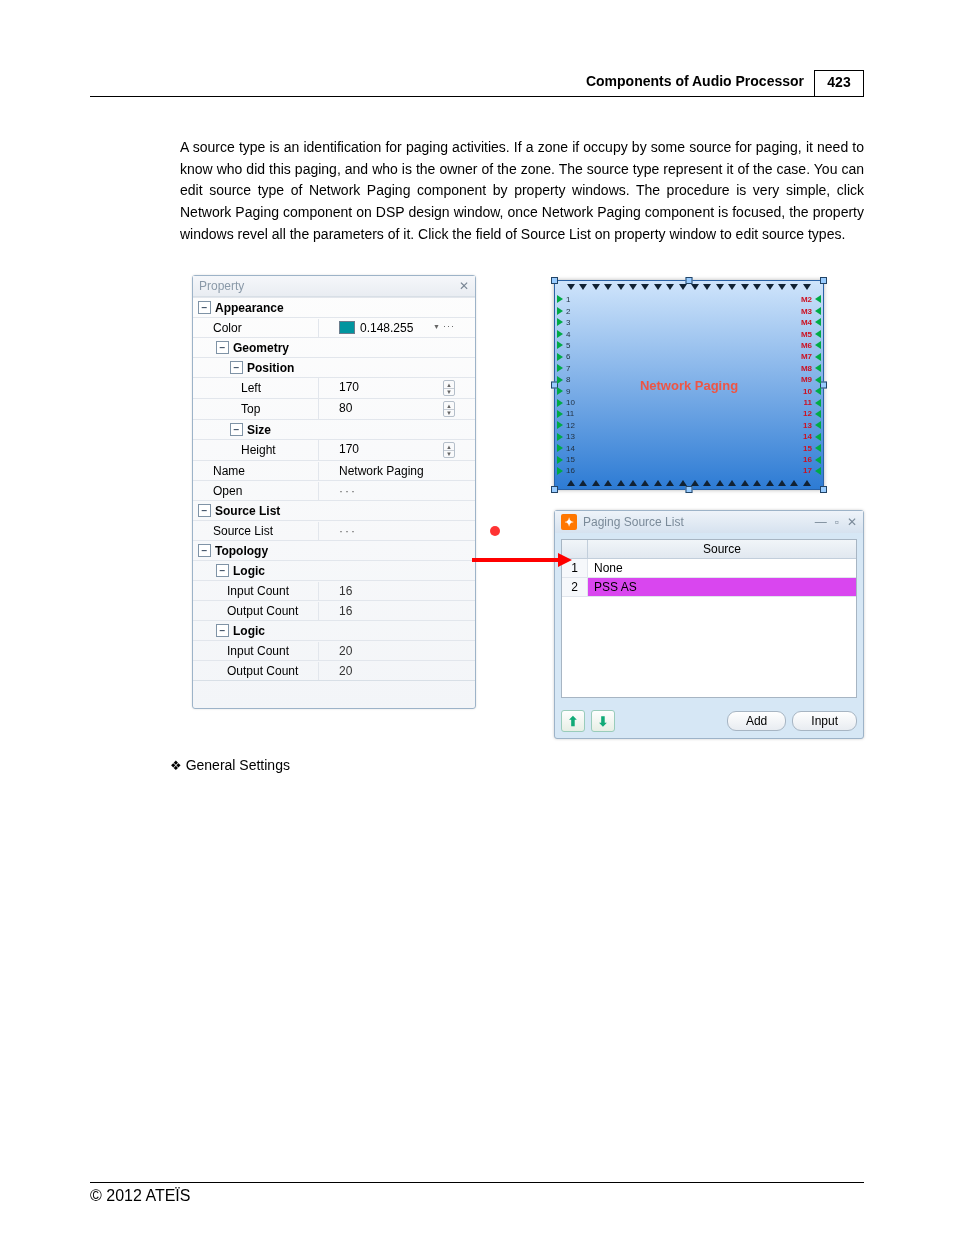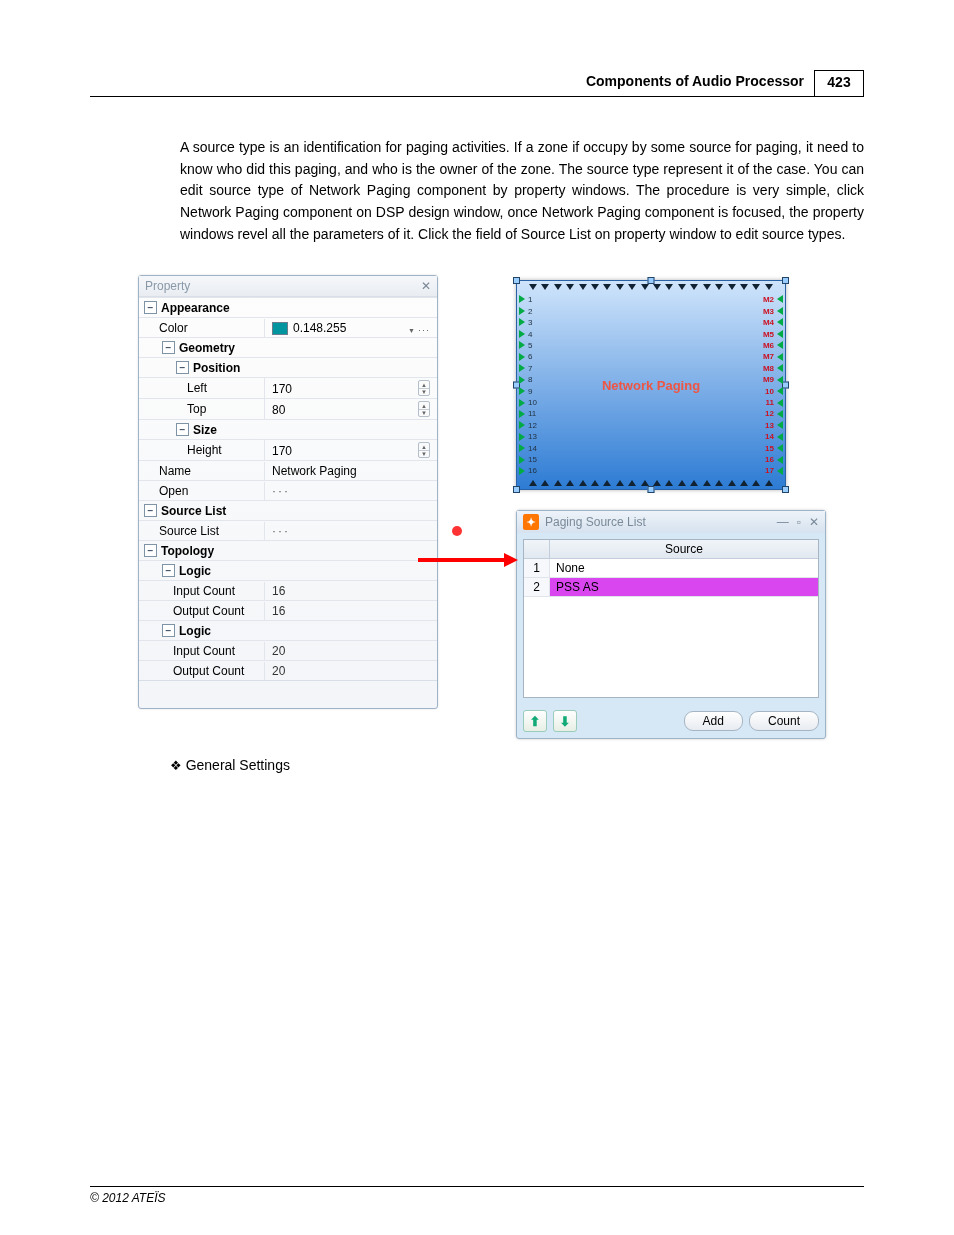--- a/index.html
+++ b/index.html
@@ -39,21 +39,21 @@
     font-size: 14px;
     padding-top: 3px;
   }
   .body-text {
     margin: 0 0 30px 90px;
     font-size: 14px;
     line-height: 1.55;
     text-align: justify;
   }
   .figure-area {
-    margin-left: 48px;
+    margin-left: 102px;
     display: flex;
     gap: 78px;
     align-items: flex-start;
     position: relative;
   }
   
   .property-panel {
     width: 300px;
     border: 1px solid #9db3c8;
     border-radius: 3px;
@@ -90,22 +90,22 @@
     flex: 0 0 125px;
     padding: 2px 0 2px 2px;
     display: flex; align-items: center;
   }
   .cell-label.indent1 { padding-left: 20px; }
   .cell-label.indent2 { padding-left: 34px; }
   .cell-label.indent3 { padding-left: 48px; }
   .cell-value {
     flex: 1;
     border-left: 1px solid #e2e6ec;
-    padding: 2px 7px;
-    display:flex; align-items:flex-end;
+    padding: 2px 20px;
+    display:flex; align-items:flex-start;
     position: relative;
   }
   .cell-value.readonly { color:#333; }
   .colorbox {
     width: 16px; height:13px; background:#00959f;
     border:1px solid #6b7c8c; margin-right:5px;
   }
   .val-right { margin-left:auto; display:flex; gap:3px; align-items:center; font-size:9px; color:#555;}
   .dropdown-caret::after{content:"▼"; font-size:7px; color:#666;}
   .more-dots { letter-spacing:1px;}
@@ -218,21 +218,21 @@
     margin:18px 0 0 80px;
     font-size:14px;
   }
   .subheading .sym{font-size:13px;margin-right:4px;}
 
   .footer-block{
     position:absolute;
     left:90px; right:90px; bottom:30px;
   }
   .footer-rule{border-top:1.5px solid #000;margin-bottom:4px;}
-  .footer-text{font-style:italic;font-size:12px;}
+  .footer-text{font-size:16px;}
 </style>
 </head>
 <body>
 
 <div class="page">
   <div class="header-rule">
     <div class="header-row">
       <div class="header-title">Components of Audio Processor</div>
       <div class="header-page">423</div>
     </div>
@@ -535,21 +535,21 @@
             <div class="num">2</div>
             <div class="txt">PSS AS</div>
           </div>
           <div class="psl-pad"></div>
         </div>
         <div class="psl-foot">
           <span class="arrow-btn">⬆</span>
           <span class="arrow-btn">⬇</span>
           <span class="spacer"></span>
           <button class="txt-btn">Add</button>
-          <button class="txt-btn">Count</button>
+          <button class="txt-btn">Input</button>
         </div>
       </div>
     </div>
   </div>
 
   <div class="subheading">
     <span class="sym">❖</span><span>General Settings</span>
   </div>
 
   <div class="footer-block">

